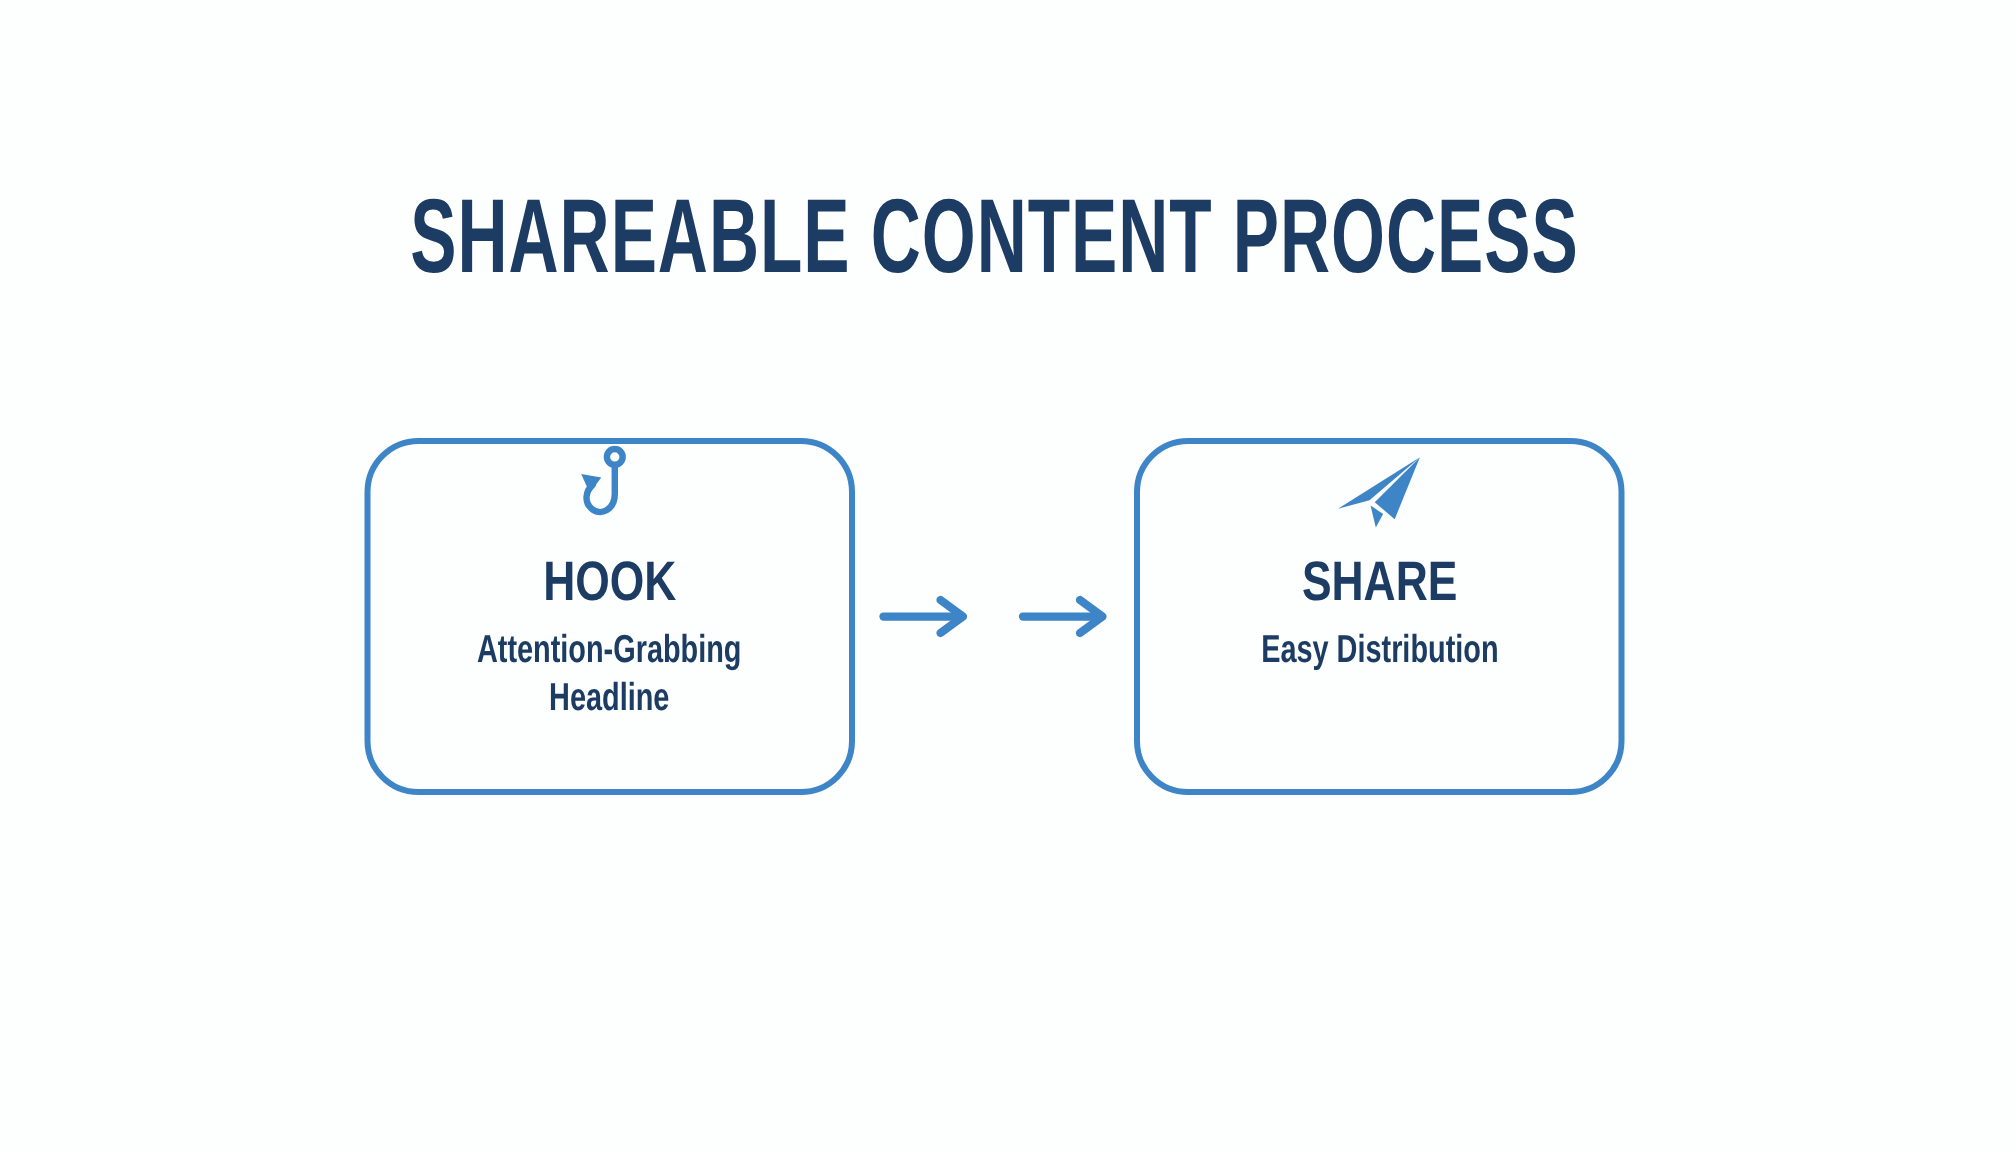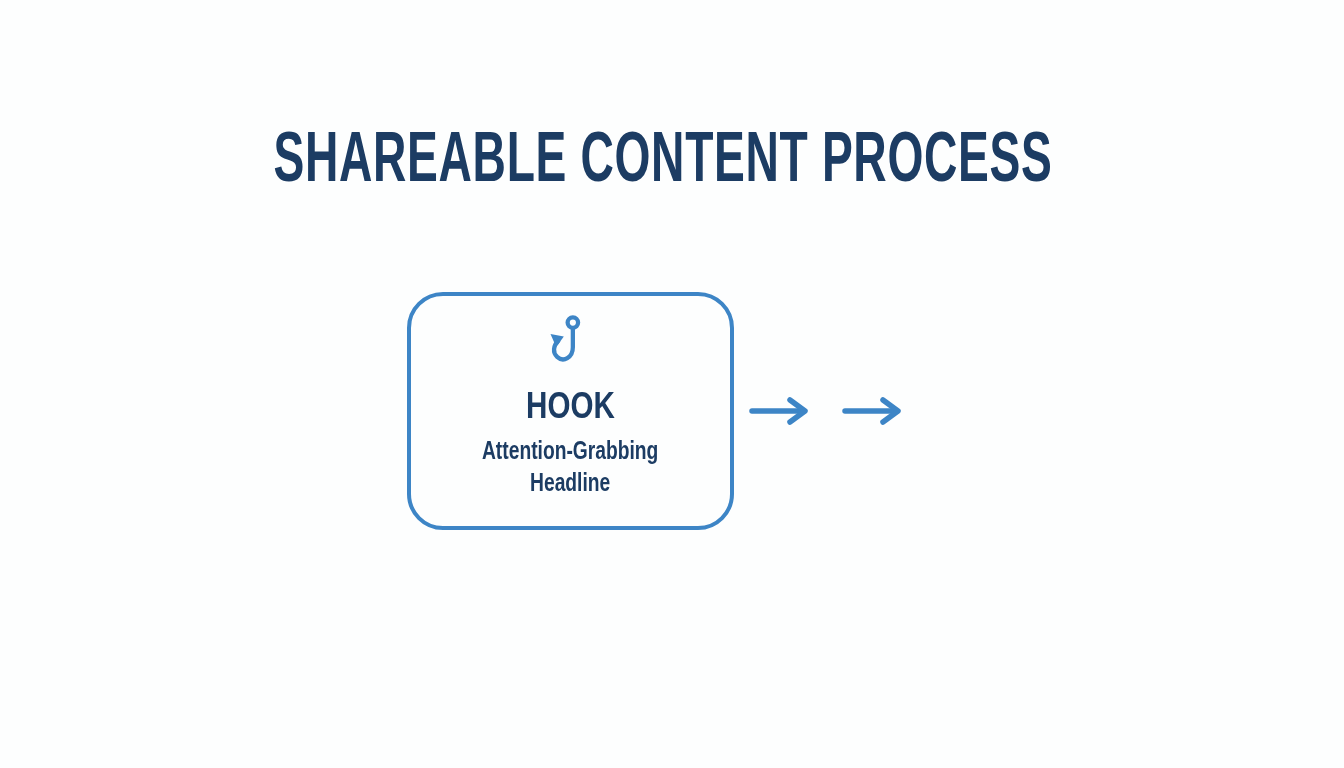--- a/index.html
+++ b/index.html
@@ -43,21 +43,20 @@
   .card {
     box-sizing: border-box;
     width: 327px;
     height: 238px;
     border: 4.5px solid var(--accent, #3d85c6);
     border-radius: 36px;
     background: var(--background, #fdfefe);
     display: flex;
     flex-direction: column;
     align-items: center;
-    padding-top: 18px;
   }
   .icon {
     color: var(--accent, #3d85c6);
     height: 60px;
     display: flex;
     align-items: center;
     justify-content: center;
   }
   .card-title {
     margin: 12px 0 0 0;
@@ -120,15 +119,29 @@
     </span>
 
 
     <span class="arrow">
       <svg viewBox="0 0 64 30" width="64" height="30" aria-hidden="true">
         <line x1="4" y1="15" x2="51" y2="15" stroke="currentColor" stroke-width="5.5" stroke-linecap="round"></line>
         <polyline points="42,4 57,15 42,26" fill="none" stroke="currentColor" stroke-width="5.5" stroke-linecap="round" stroke-linejoin="round"></polyline>
       </svg>
     </span>
 
+    <section class="card">
+      <span class="icon">
+        <svg viewBox="0 0 100 78" width="70" height="55" aria-hidden="true">
+          <polygon points="88,8 10,57 40,49" fill="currentColor"></polygon>
+          <polygon points="88,8 45,51 64,67" fill="currentColor"></polygon>
+          <polygon points="41,54 46,75 53,62" fill="currentColor"></polygon>
+        </svg>
+      </span>
+      <h2 class="card-title">SHARE</h2>
+      <div class="card-sub">
+        <div>Easy Distribution</div>
+        <div></div>
+      </div>
+    </section>
 
   </div>
 </div>
 
 </body></html>

